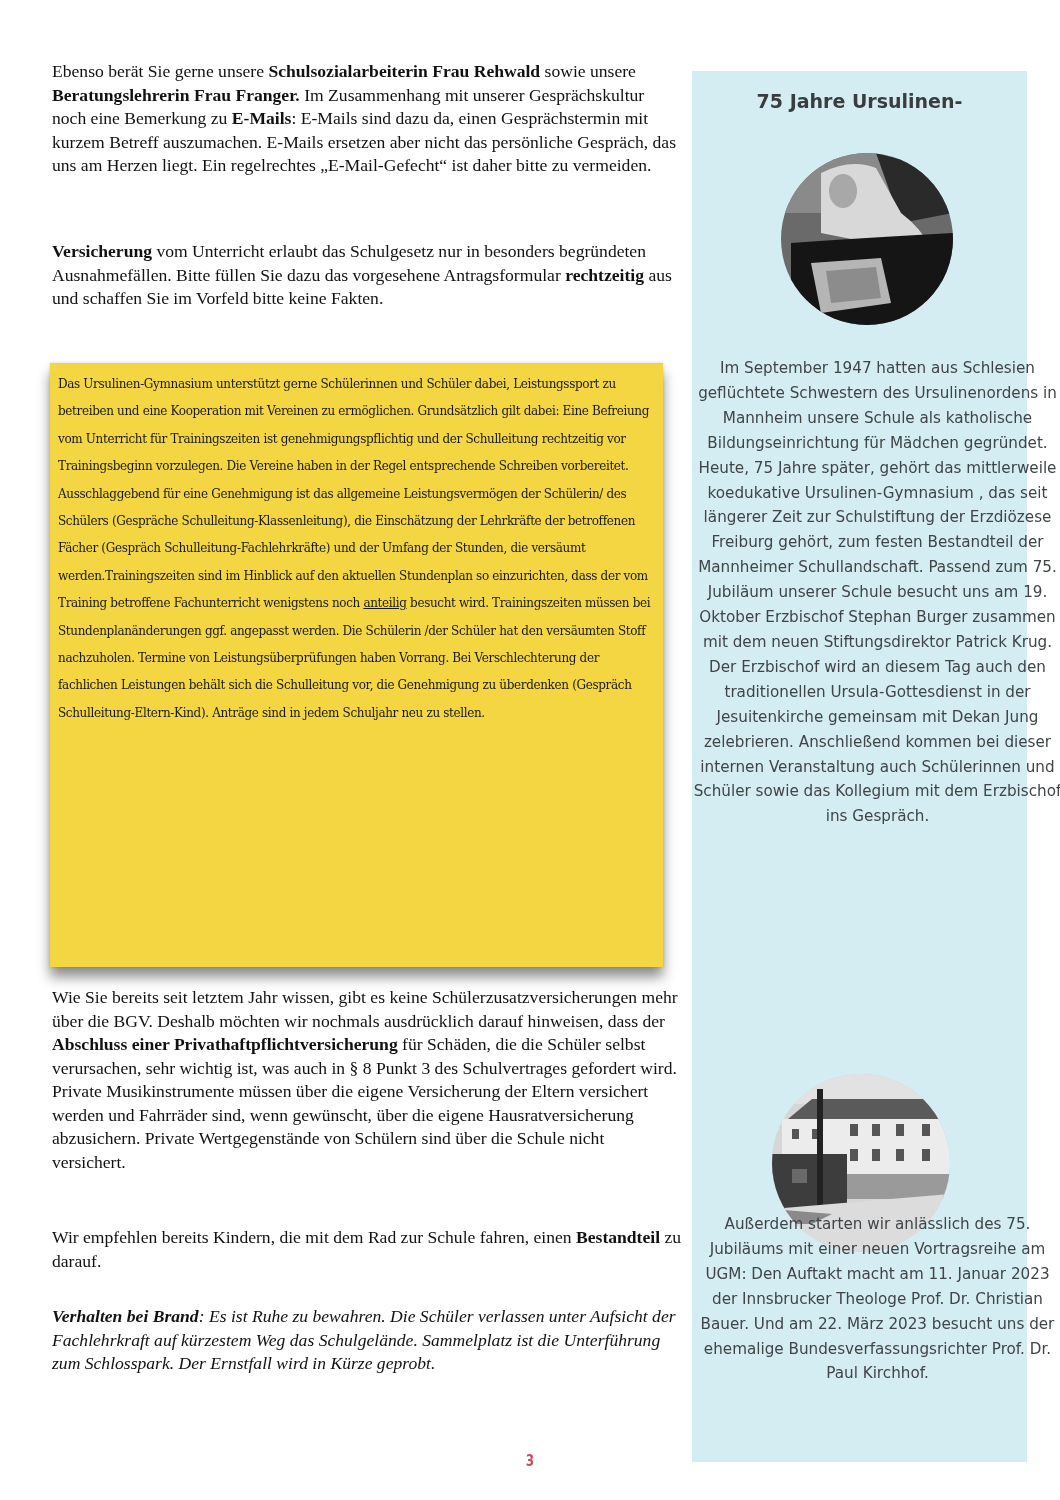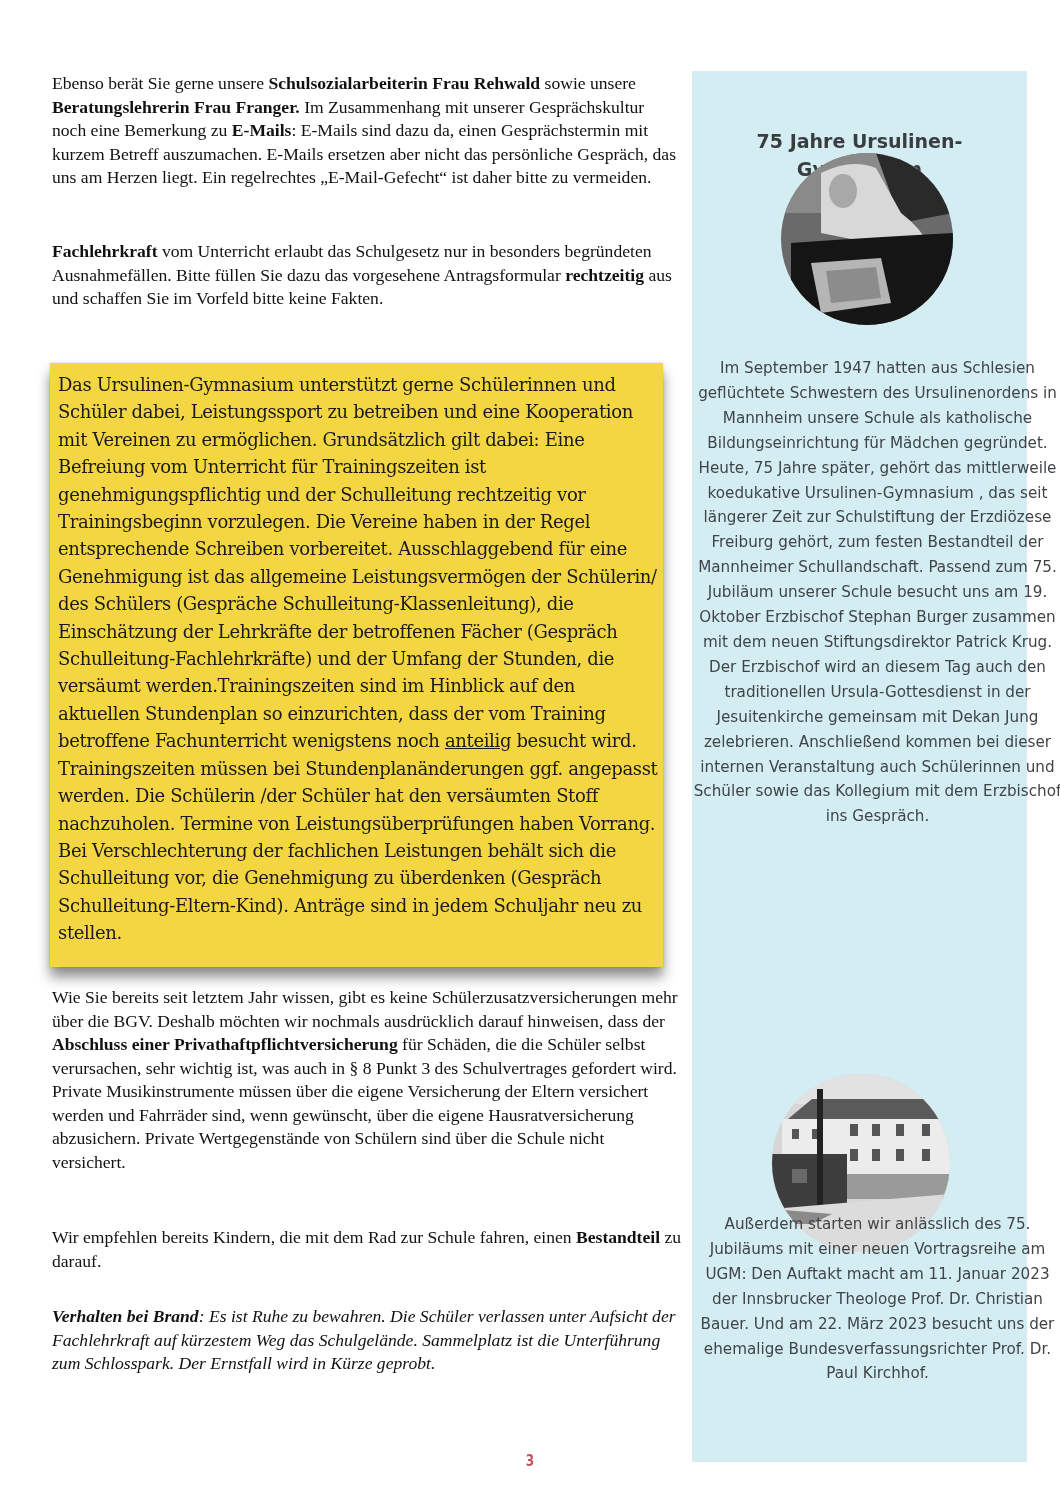--- a/index.html
+++ b/index.html
@@ -1,45 +1,45 @@
 <!DOCTYPE html>
 <html><head>
 <meta charset="utf-8">
 <style>
   html, body { margin: 0; padding: 0; background: #ffffff; }
   body { width: 1060px; height: 1500px; position: relative; overflow: hidden; }
-  .p1 { position: absolute; left: 52px; top: 72px; width: 630px; }
+  .p1 { position: absolute; left: 52px; top: 60px; width: 630px; }
   .p2 { position: absolute; left: 52px; top: 240px; width: 630px; }
   .p3 { position: absolute; left: 52px; top: 986px; width: 630px; }
   .p4 { position: absolute; left: 52px; top: 1226px; width: 630px; }
   .p5 { position: absolute; left: 52px; top: 1305px; width: 640px; font-style: italic; }
   .txt { font-family: "Liberation Serif", serif; font-size: 17.6px; line-height: 23.5px; color: #111; margin: 0; }
   b { font-weight: bold; }
   .yellow { position: absolute; left: 50px; top: 363px; width: 613px; height: 604px; background: #f3d642; box-shadow: 0 10px 12px rgba(0,0,0,0.45), 0 0 3px rgba(0,0,0,0.15); }
-  .yellow p { margin: 0; position: absolute; left: 8px; top: 8px; width: 600px; font-family: "DejaVu Serif", serif; font-size: 18px; line-height: 27.4px; color: #1a1a1a; letter-spacing: -0.35px; }
+  .yellow p { margin: 0; position: absolute; left: 8px; top: 8px; width: 600px; font-family: "DejaVu Serif", serif; font-size: 12px; line-height: 27.4px; color: #1a1a1a; letter-spacing: -0.35px; }
   .yellow u { text-decoration: underline; }
   .sidebar { position: absolute; left: 692px; top: 71px; width: 335px; height: 1391px; background: #d4edf2; }
-  .side-title { position: absolute; left: 0; top: 16px; width: 335px; text-align: center; font-family: "DejaVu Sans", sans-serif; font-weight: bold; font-size: 19px; line-height: 28px; color: #3a3d40; margin-top: 40px; }
+  .side-title { position: absolute; left: 0; top: 16px; width: 335px; text-align: center; font-family: "DejaVu Sans", sans-serif; font-weight: bold; font-size: 19px; line-height: 28px; color: #3a3d40; }
   .photo { position: absolute; border-radius: 50%; overflow: hidden; }
   .photo1 { left: 89px; top: 82px; width: 172px; height: 172px; }
   .photo2 { left: 80px; top: 1003px; width: 178px; height: 178px; background: #cfcfcf; }
   .side-text { position: absolute; left: 0; width: 371px; text-align: center; font-family: "DejaVu Sans", sans-serif; font-size: 15.2px; line-height: 24.9px; color: #3f4447; margin: 0; }
   .st1 { top: 285px; }
   .st2 { top: 1141px; }
   .page-num { position: absolute; left: 520px; top: 1452px; width: 20px; text-align: center; font-family: "DejaVu Sans", sans-serif; font-size: 15px; font-weight: bold; color: #c0545e; transform: scaleX(0.8); }
 </style>
 </head>
 <body>
 
 <div class="p1">
   <p class="txt"><span>Ebenso berät Sie gerne unsere </span><b>Schulsozialarbeiterin Frau Rehwald</b><span> sowie unsere </span><b>Beratungslehrerin Frau Franger.</b><span> Im Zusammenhang mit unserer Gesprächskultur noch eine Bemerkung zu </span><b>E-Mails</b><span>: E-Mails sind dazu da, einen Gesprächstermin mit kurzem Betreff auszumachen. E-Mails ersetzen aber nicht das persönliche Gespräch, das uns am Herzen liegt. Ein regelrechtes „E-Mail-Gefecht“ ist daher bitte zu vermeiden.</span></p>
 </div>
 
 <div class="p2">
-  <p class="txt"><b>Fachlehrkraft</b><span> vom Unterricht erlaubt das Schulgesetz nur in besonders begründeten Ausnahmefällen. Bitte füllen Sie dazu das vorgesehene Antragsformular </span><b>rechtzeitig</b><span> aus und schaffen Sie im Vorfeld bitte keine Fakten.</span></p>
+  <p class="txt"><b>Versicherung</b><span> vom Unterricht erlaubt das Schulgesetz nur in besonders begründeten Ausnahmefällen. Bitte füllen Sie dazu das vorgesehene Antragsformular </span><b>rechtzeitig</b><span> aus und schaffen Sie im Vorfeld bitte keine Fakten.</span></p>
 </div>
 
 <div class="yellow">
   <p><span>Das Ursulinen-Gymnasium unterstützt gerne Schülerinnen und Schüler  dabei, Leistungssport zu betreiben und eine Kooperation mit  Vereinen zu ermöglichen. Grundsätzlich gilt dabei: Eine Befreiung vom Unterricht für Trainingszeiten ist genehmigungspflichtig und der Schulleitung rechtzeitig vor Trainingsbeginn vorzulegen. Die Vereine haben in der Regel entsprechende Schreiben vorbereitet. Ausschlaggebend für eine Genehmigung ist das allgemeine Leistungsvermögen der Schülerin/ des Schülers (Gespräche Schulleitung-Klassenleitung), die Einschätzung der Lehrkräfte der betroffenen Fächer (Gespräch Schulleitung-Fachlehrkräfte) und der Umfang der Stunden, die versäumt werden.Trainingszeiten sind im Hinblick auf den aktuellen Stundenplan so einzurichten, dass der vom Training betroffene Fachunterricht wenigstens noch </span><u>anteilig</u><span> besucht wird. Trainingszeiten müssen bei Stundenplanänderungen ggf. angepasst werden. Die Schülerin /der Schüler hat den versäumten Stoff nachzuholen. Termine von Leistungsüberprüfungen haben Vorrang. Bei Verschlechterung der fachlichen Leistungen behält sich die Schulleitung vor, die Genehmigung zu überdenken (Gespräch Schulleitung-Eltern-Kind). Anträge sind in jedem Schuljahr neu zu stellen.</span></p>
 </div>
 
 <div class="p3">
   <p class="txt"><span>Wie Sie bereits seit letztem Jahr wissen, gibt es keine Schülerzusatzversicherungen mehr über die BGV. Deshalb möchten wir nochmals ausdrücklich darauf hinweisen, dass der </span><b>Abschluss einer Privathaftpflichtversicherung</b><span> für Schäden, die die Schüler selbst verursachen, sehr wichtig ist, was auch in § 8 Punkt 3 des Schulvertrages gefordert wird. Private Musikinstrumente müssen über die eigene Versicherung der Eltern versichert werden und Fahrräder sind, wenn gewünscht, über die eigene Hausratversicherung abzusichern. Private Wertgegenstände von Schülern sind über die Schule nicht versichert.</span></p>
 </div>
 
@@ -47,21 +47,20 @@
   <p class="txt"><span>Wir empfehlen bereits Kindern, die mit dem Rad zur Schule fahren, einen </span><b>Bestandteil</b><span> zu darauf.</span></p>
 </div>
 
 <div class="p5">
   <p class="txt"><b>Verhalten bei Brand</b><span>: Es ist Ruhe zu bewahren. Die Schüler verlassen unter Aufsicht der Fachlehrkraft auf kürzestem Weg das Schulgelände. Sammelplatz ist die Unterführung zum Schlosspark. Der Ernstfall wird in Kürze geprobt.</span></p>
 </div>
 
 <aside class="sidebar">
   <div class="side-title">
     <div>75 Jahre Ursulinen-</div>
-    <div>Gymnasium</div>
   </div>
 
   <div class="photo photo1">
     <svg width="172" height="172" viewBox="0 0 172 172">
       <rect width="172" height="172" fill="#6a6a6a"></rect>
       <rect x="0" y="0" width="172" height="60" fill="#8a8a8a"></rect>
       <path d="M95 0 L172 20 L172 60 L120 70 Z" fill="#2a2a2a"></path>
       <path d="M40 20 Q70 5 95 15 L120 60 Q140 75 150 95 L90 90 L40 80 Z" fill="#d8d8d8"></path>
       <ellipse cx="62" cy="38" rx="14" ry="17" fill="#a8a8a8"></ellipse>
       <path d="M10 90 Q80 85 172 80 L172 172 L10 172 Z" fill="#151515"></path>

